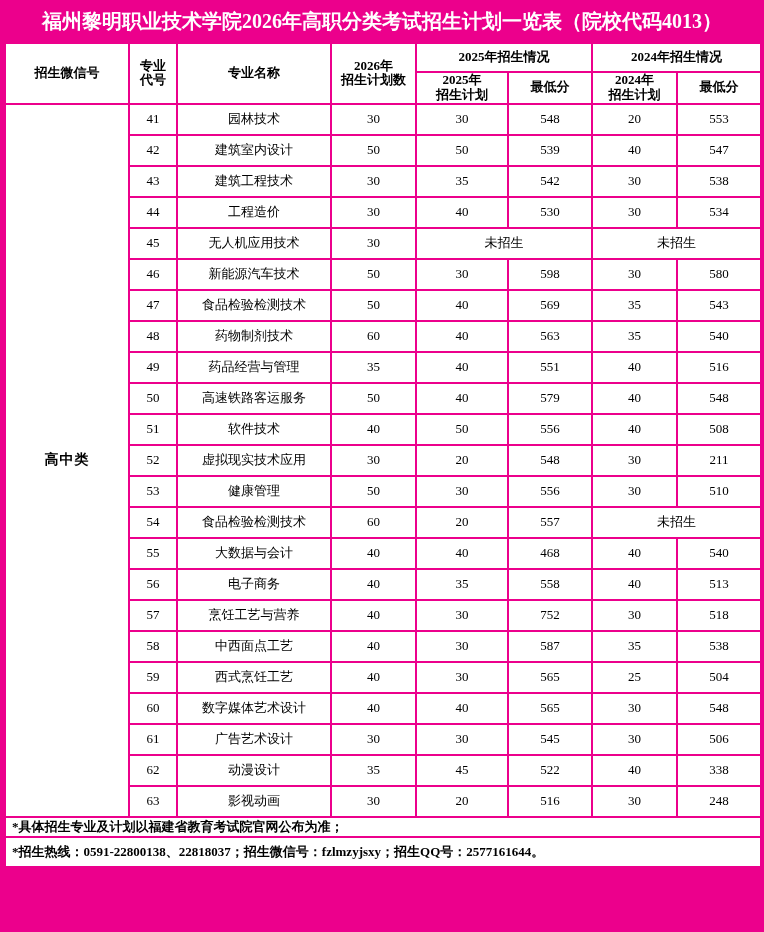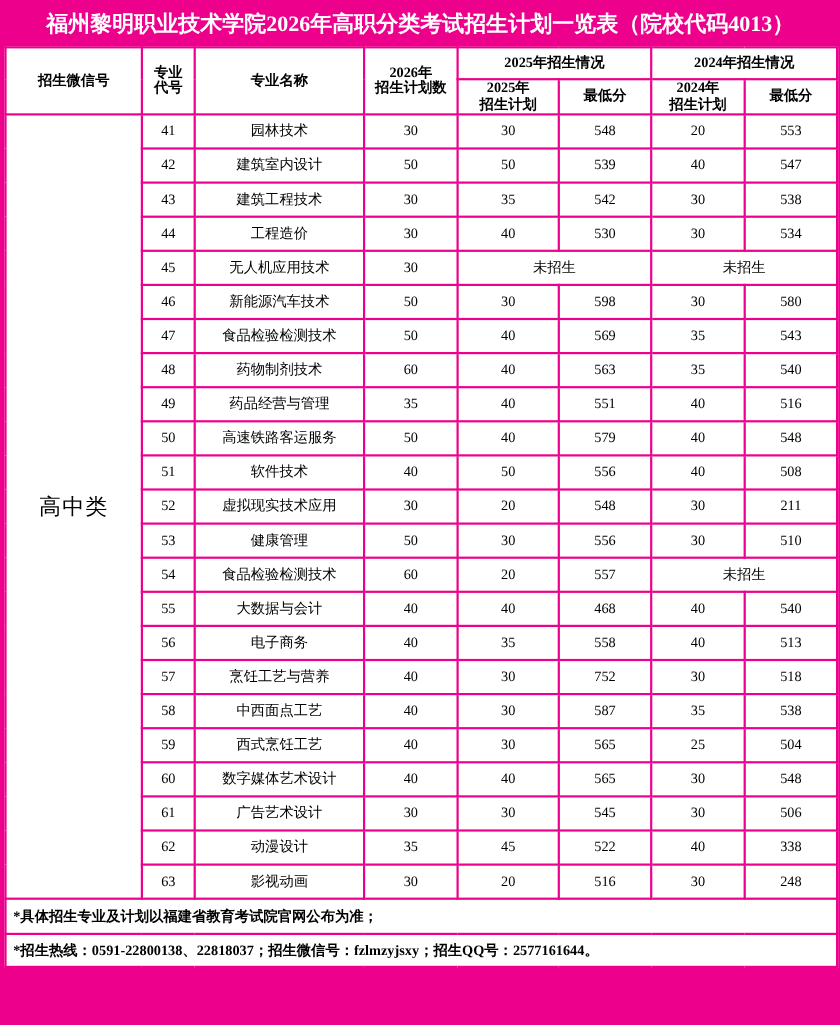--- a/index.html
+++ b/index.html
@@ -41,32 +41,32 @@
   }
   .admission thead tr.h1 { height: 29px; }
   .admission thead tr.h2 { height: 30px; }
   .admission th {
     font-weight: bold;
     line-height: 1.15;
   }
   .admission th .ln { display: block; }
   .admission tbody tr { height: 31px; }
   .admission td.cat-cell {
-    font-weight: normal;
-    font-size: 20px;
+    font-weight: bold;
+    font-size: 14px;
     letter-spacing: 1px;
   }
   .admission td.code-cell { font-weight: normal; }
   .admission tfoot td {
     text-align: left;
     padding: 0 0 0 6px;
     font-weight: bold;
     font-size: 13px;
   }
-  .admission tfoot tr.f1 { height: 32px; }
+  .admission tfoot tr.f1 { height: 20px; }
   .admission tfoot tr.f2 { height: 30px; }
 </style>
 </head>
 <body>
 
 <div class="title-bar">福州黎明职业技术学院2026年高职分类考试招生计划一览表（院校代码4013）</div>
 
 <table class="admission">
   <colgroup>
     <col style="width:124px">

